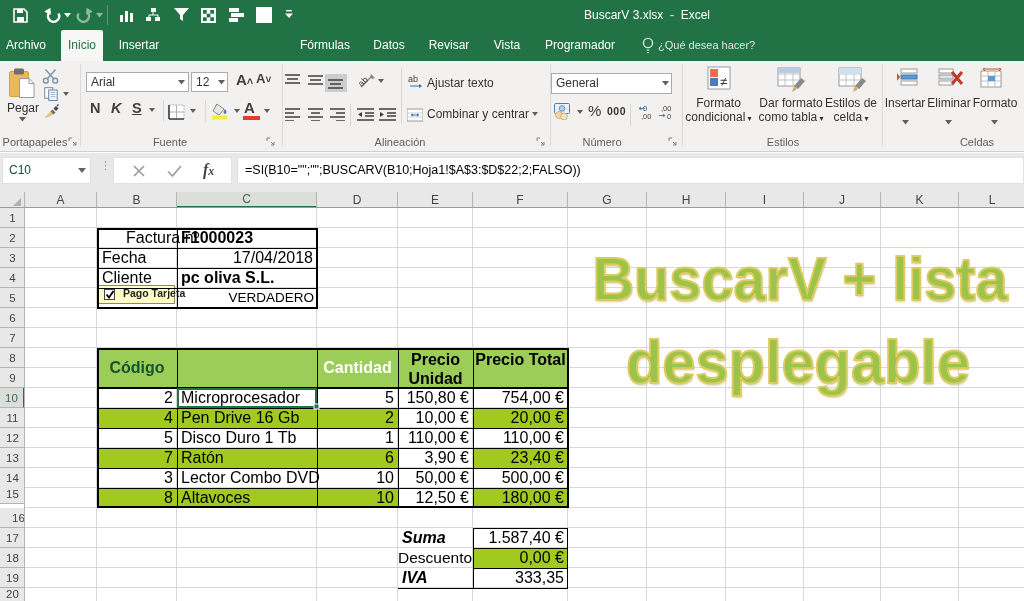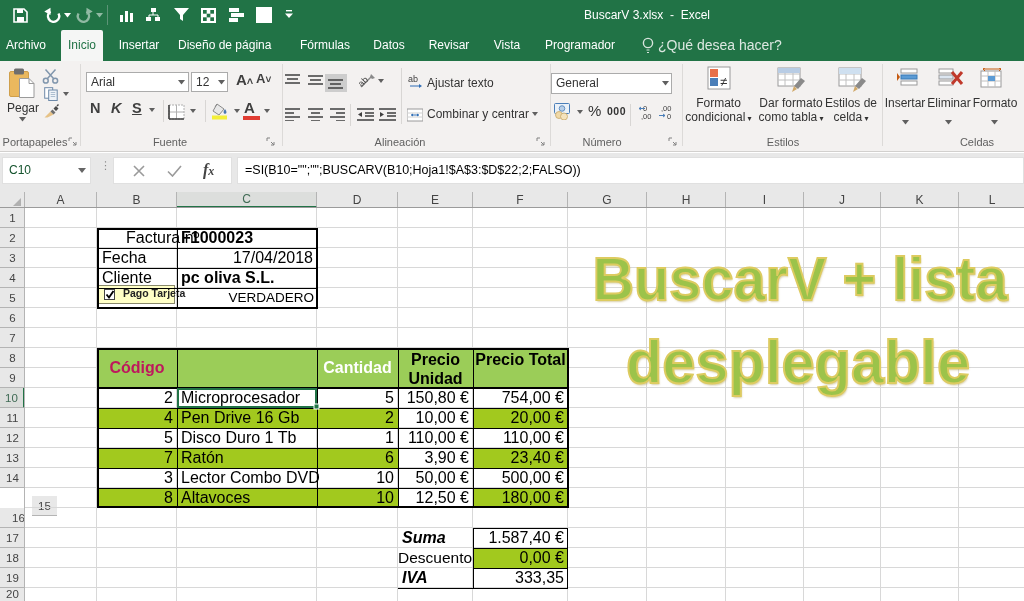--- a/index.html
+++ b/index.html
@@ -88,31 +88,30 @@
   <svg class="a" style="left:285px;top:10px;" width="8" height="8">
       <rect x="1" y="0" width="6" height="1.4" fill="#fff"></rect>
       <polygon points="0,3.5 8,3.5 4,8" fill="#fff"></polygon>
     </svg>
 </div>
 <div class="a" id="title">BuscarV 3.xlsx&nbsp; -&nbsp; Excel</div>
 <div class="a" id="tabbar">
   <div class="tab" style="left:4px;width:44px;">Archivo</div>
   <div class="tab" id="tab-inicio" style="left:61px;width:42px;">Inicio</div>
   <div class="tab" style="left:113px;width:52px;">Insertar</div>
-  <div class="tab" style="left:178px;width:90px;">Diseño de página</div>
   <div class="tab" style="left:294px;width:62px;">Fórmulas</div>
   <div class="tab" style="left:367px;width:44px;">Datos</div>
   <div class="tab" style="left:422px;width:54px;">Revisar</div>
   <div class="tab" style="left:486px;width:42px;">Vista</div>
   <div class="tab" style="left:538px;width:84px;">Programador</div>
   <svg class="a" style="left:640px;top:7px;" width="16" height="17" viewBox="0 0 16 17">
       <circle cx="8" cy="6" r="4.6" fill="none" stroke="#d8e4dd" stroke-width="1.4"></circle>
       <path d="M6 10.5h4M6.5 13h3M7 15.5h2" stroke="#d8e4dd" stroke-width="1.2"></path>
     </svg>
-  <div class="tab" style="left:658px;width:110px;text-align:left;color:#dce8e1;font-size:14px;">¿Qué desea hacer?</div>
+  <div class="tab" style="left:658px;width:110px;text-align:left;color:#dce8e1;font-size:11px;">¿Qué desea hacer?</div>
 </div>
 <div class="a" id="ribbon">
     <div class="a" style="left:0;top:0;width:1024px;height:1px;background:#217346;"></div>
 
   <div class="gsep" style="left:80px;"></div>
   <div class="gsep" style="left:282px;"></div>
   <div class="gsep" style="left:550px;"></div>
   <div class="gsep" style="left:682px;"></div>
   <div class="gsep" style="left:882px;"></div>
 
@@ -384,21 +383,21 @@
   <div class="rowhdr" style="top:96px;height:20px;line-height:20px;">5</div>
   <div class="rowhdr" style="top:116px;height:20px;line-height:20px;">6</div>
   <div class="rowhdr" style="top:136px;height:20px;line-height:20px;">7</div>
   <div class="rowhdr" style="top:156px;height:20px;line-height:20px;">8</div>
   <div class="rowhdr" style="top:176px;height:20px;line-height:20px;">9</div>
   <div class="rowhdr" style="top:196px;height:20px;line-height:20px;background:#dcdedc;color:#406b55;border-right:2px solid #217346;">10</div>
   <div class="rowhdr" style="top:216px;height:20px;line-height:20px;">11</div>
   <div class="rowhdr" style="top:236px;height:20px;line-height:20px;">12</div>
   <div class="rowhdr" style="top:256px;height:20px;line-height:20px;">13</div>
   <div class="rowhdr" style="top:276px;height:20px;line-height:20px;">14</div>
-  <div class="rowhdr" style="top:304px;height:20px;line-height:20px;margin-left:32px;">15</div>
+  <div class="rowhdr" style="top:292px;height:20px;line-height:20px;">15</div>
   <div class="rowhdr" style="top:316px;height:20px;line-height:20px;padding-left:12px;">16</div>
   <div class="rowhdr" style="top:336px;height:20px;line-height:20px;">17</div>
   <div class="rowhdr" style="top:356px;height:20px;line-height:20px;">18</div>
   <div class="rowhdr" style="top:376px;height:20px;line-height:20px;">19</div>
   <div class="rowhdr" style="top:396px;height:13px;line-height:13px;border-bottom:none;">20</div>
   <div class="a" style="left:25px;top:16px;width:1px;height:393px;background:#b4b4b4;margin-left:-1px;"></div>
 
   <svg class="a" style="left:25px;top:16px;" width="999" height="393">
     <g stroke="#d8d8d8" stroke-width="1">
       <line x1="71.5" y1="0" x2="71.5" y2="393"></line>
@@ -454,21 +453,21 @@
   <div class="cell b" style="left:181px;top:76px;width:136px;height:20px;line-height:20px;">pc oliva S.L.</div>
   <div class="cell num" style="left:177px;top:96px;width:137px;height:20px;line-height:20px;font-size:13.5px;">VERDADERO</div>
 
   <div class="a" style="left:98px;top:93px;width:77px;height:19px;background:#ffffc6;border:1px solid #88886a;"></div>
   <div class="a" style="left:104px;top:97px;width:11px;height:11px;background:#fff;border:1px solid #444;"></div>
   <svg class="a" style="left:105px;top:98px;" width="10" height="10">
       <polyline points="1.5,4.5 4,7.5 8.5,1" fill="none" stroke="#000" stroke-width="1.9"></polyline>
     </svg>
   <div class="a" style="left:123px;top:95px;font-size:10.5px;font-weight:bold;color:#222;white-space:nowrap;">Pago Tarjeta</div>
 
-  <div class="cell b" style="left:97px;top:156px;width:80px;height:40px;line-height:40px;text-align:center;color:#be185d;">Código</div>
+  <div class="cell b" style="left:97px;top:156px;width:80px;height:40px;line-height:40px;text-align:center;color:#14532d;">Código</div>
   <div class="cell b" style="left:317px;top:156px;width:81px;height:40px;line-height:40px;text-align:center;color:#fff;">Cantidad</div>
   <div class="cell b" style="left:398px;top:156px;width:75px;height:40px;line-height:19px;padding-top:2px;text-align:center;">Precio<br>Unidad</div>
   <div class="cell b" style="left:473px;top:156px;width:95px;height:40px;line-height:19px;padding-top:2px;text-align:center;">Precio Total</div>
 
   <div class="cell num" style="left:97px;top:196px;width:76px;height:20px;line-height:20px;">2</div>
   <div class="cell" style="left:181px;top:196px;width:136px;height:20px;line-height:20px;">Microprocesador</div>
   <div class="cell num" style="left:317px;top:196px;width:77px;height:20px;line-height:20px;">5</div>
   <div class="cell num" style="left:398px;top:196px;width:71px;height:20px;line-height:20px;">150,80 €</div>
   <div class="cell num" style="left:473px;top:196px;width:91px;height:20px;line-height:20px;">754,00 €</div>
   <div class="cell num" style="left:97px;top:216px;width:76px;height:20px;line-height:20px;">4</div>

